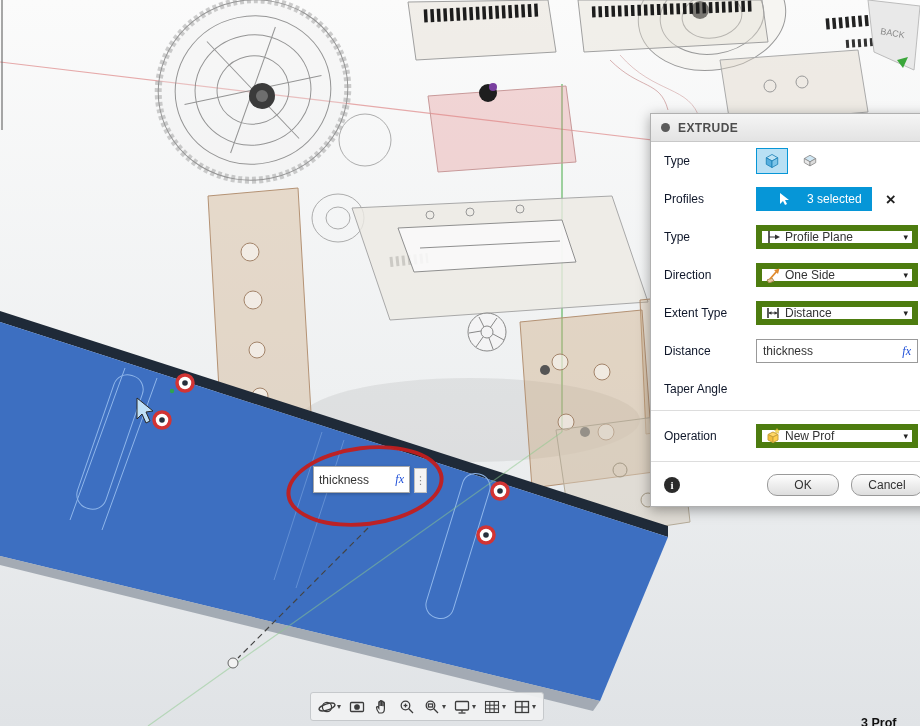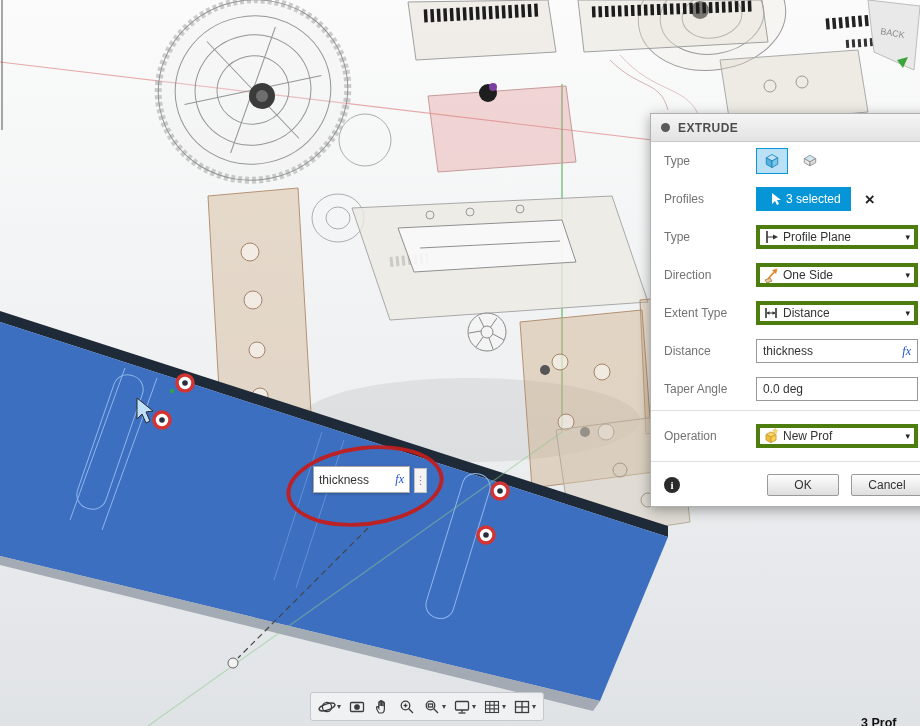--- a/index.html
+++ b/index.html
@@ -47,53 +47,53 @@
     background:#fff;border:1px solid #b0b0b0;box-shadow:0 3px 12px rgba(0,0,0,.35);
     font-size:12px;color:#333;
   }
   .dialog-header{
     height:27px;background:linear-gradient(#f5f5f5,#e3e3e3);border-bottom:1px solid #c8c8c8;
     display:flex;align-items:center;padding:0 10px;font-weight:bold;color:#4d4d4d;letter-spacing:.4px;
   }
   .grip-dot{width:9px;height:9px;border-radius:50%;background:#5a5a5a;margin-right:8px;flex:none;}
   .row{display:flex;align-items:center;height:38px;padding-left:13px;}
   .row.op{height:46px;}
-  .lbl{width:92px;flex:none;color:#737373;}
+  .lbl{width:92px;flex:none;color:#0f172a;}
   .dropdown{
-    width:162px;height:24px;border:4px solid #4d7c0f;background:#fff;box-sizing:border-box;
+    width:162px;height:24px;border:6px solid #4d7c0f;background:#fff;box-sizing:border-box;
     display:flex;align-items:center;padding:0 4px 0 3px;cursor:pointer;
   }
   .dd-icon{width:20px;flex:none;display:flex;align-items:center;}
   .dd-text{flex:1;}
   .dd-caret{font-size:9px;color:#222;margin-left:2px;}
   .tinput{
     width:162px;height:24px;border:1px solid #999;background:#fff;box-sizing:border-box;
     display:flex;align-items:center;padding:0 6px;cursor:text;
   }
   .tinput .val{flex:1;}
   .type-btns{display:flex;gap:6px;align-items:center;}
   .type-btn{width:32px;height:26px;display:flex;align-items:center;justify-content:center;
     background:transparent;border:1px solid transparent;cursor:pointer;}
   .type-btn.selected{background:#b9e0f4;border-color:#0696d7;}
   .profiles-btn{
     height:24px;background:#0696d7;color:#fff;border:none;display:flex;align-items:center;
-    gap:4px;padding:0 10px 0 14px;font-size:12px;cursor:pointer;
+    gap:17px;padding:0 10px 0 22px;font-size:12px;cursor:pointer;
   }
   .clear-x{margin-left:14px;font-size:17px;font-weight:bold;color:#222;cursor:pointer;line-height:1;}
   .divider{height:1px;background:#ddd;margin:2px 0;}
   .footer{display:flex;align-items:center;height:42px;padding:0 10px 0 13px;}
   .info-icon{
     width:16px;height:16px;border-radius:50%;background:#2b2b2b;color:#fff;flex:none;
     display:flex;align-items:center;justify-content:center;font-size:11px;font-weight:bold;
     font-family:"Liberation Serif",serif;cursor:pointer;
   }
   .spacer{flex:1;}
   .btn{
     width:72px;height:22px;background:linear-gradient(#fefefe,#dedede);border:1px solid #9a9a9a;
-    border-radius:2px;font-size:12px;color:#333;margin-left:12px;cursor:pointer;flex:none;
+    border-radius:10px;font-size:12px;color:#333;margin-left:12px;cursor:pointer;flex:none;
   }
 </style>
 </head>
 <body>
 
 <svg class="scene" width="920" height="726" viewBox="0 0 920 726">
 
   <line x1="0" y1="62" x2="920" y2="172" stroke="#e09090" stroke-width="1.2" opacity="0.75"></line>
   <line x1="562" y1="84" x2="562" y2="432" stroke="#57b257" stroke-width="1.3" opacity="0.85"></line>
   <line x1="2" y1="0" x2="2" y2="130" stroke="#555" stroke-width="2" opacity="0.5"></line>
@@ -380,23 +380,20 @@
   <div class="row">
     <span class="lbl">Distance</span>
     <div class="tinput">
       <span class="val">thickness</span>
       <span class="fx">fx</span>
     </div>
   </div>
 
   <div class="row">
     <span class="lbl">Taper Angle</span>
-    <div class="tinput">
-      <span class="val">0.0 deg</span>
-    </div>
   </div>
 
   <div class="divider"></div>
 
   <div class="row op">
     <span class="lbl">Operation</span>
     <div class="dropdown">
       <span class="dd-icon">
         <svg width="16" height="16" viewBox="0 0 16 16">
           <polygon points="3,6.5 8,4 13,6.5 8,9" fill="#ffd766" stroke="#c9a23a"></polygon>

